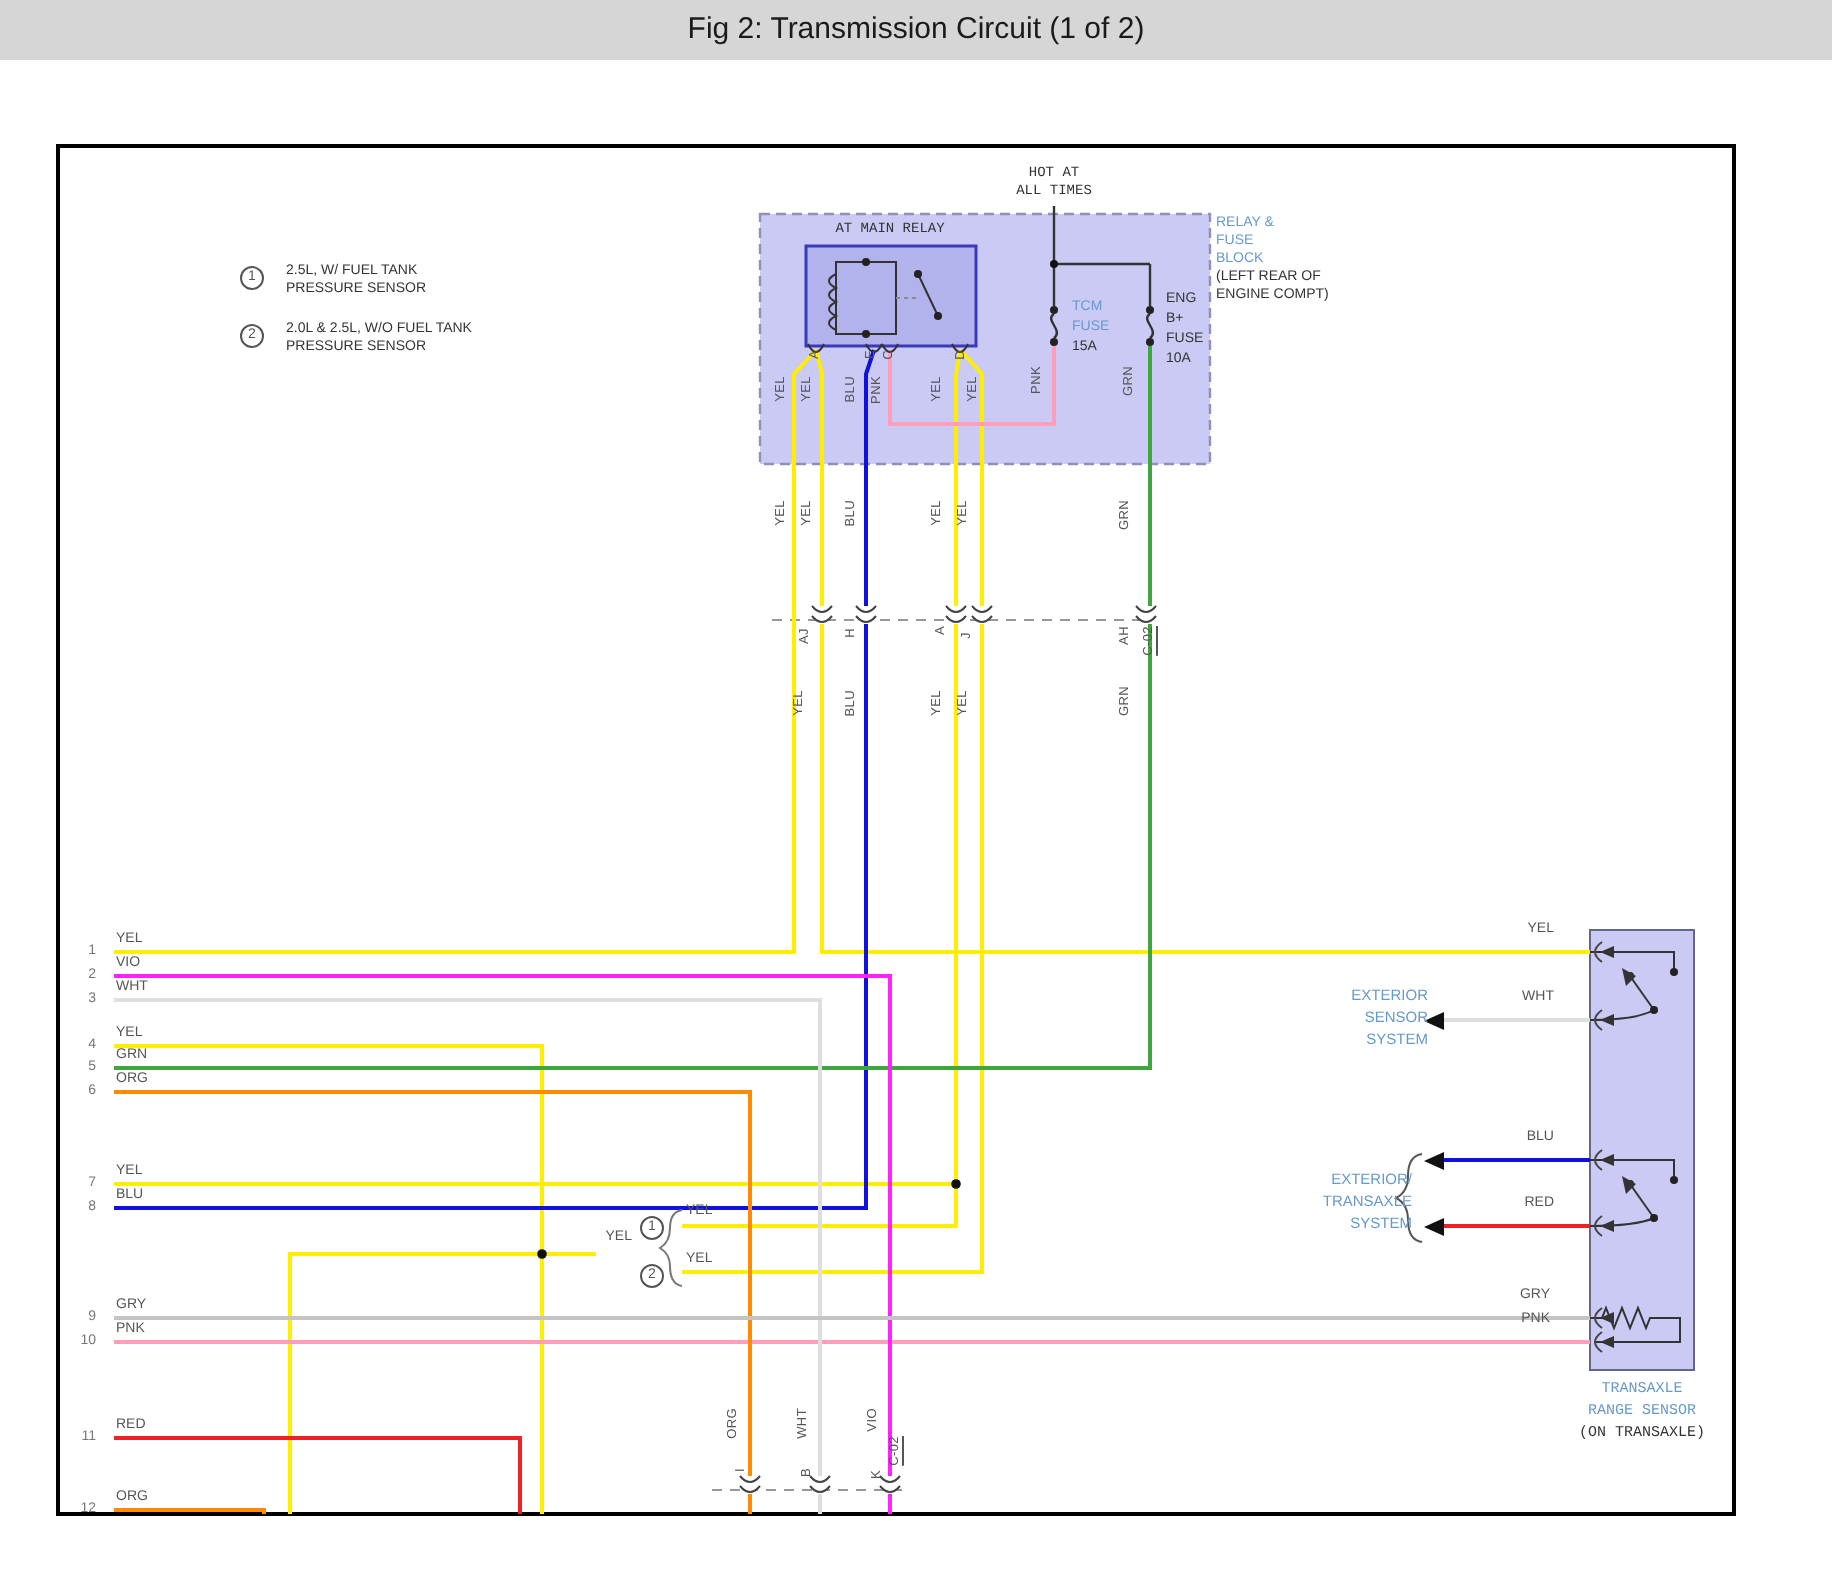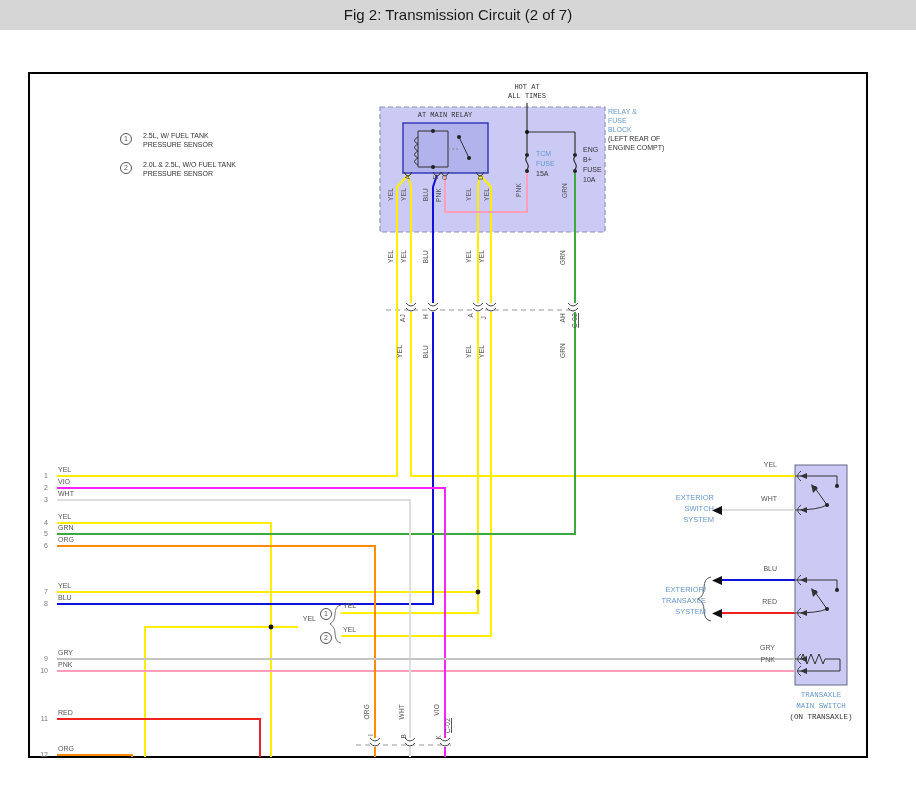--- a/index.html
+++ b/index.html
@@ -24,21 +24,21 @@
   .blue{color:var(--annotation_blue);}
   .ctr{text-align:center;font-family:Liberation Mono, monospace;}
   .rgt{text-align:right;}
   .fs75{font-size:7.5px;line-height:11px;}
   .lh10 div{line-height:10px;}
 </style>
 </head>
 <body>
 
 <div class="titlebar">
-  <span>Fig 2: Transmission Circuit (2 of 7)</span>
+  <span>Fig 2: Transmission Circuit (1 of 2)</span>
 </div>
 
 <div class="panel"></div>
 
 <svg class="layer" width="916" height="790" viewBox="0 0 916 790">
 
   <g>
     <rect x="380" y="107" width="225" height="125" fill="var(--block_fill)" stroke="#9090b8" stroke-width="1.2" stroke-dasharray="5,3"></rect>
   </g>
   <g>
@@ -326,26 +326,26 @@
   <div>B+</div>
   <div>FUSE</div>
   <div>10A</div>
 </div>
 
 <div class="circ" style="left:320px;top:608px">1</div>
 <div class="circ" style="left:320px;top:632px">2</div>
 
 <div class="ann rgt fs75" style="left:640px;top:492px;width:74px">
   <div class="blue">EXTERIOR</div>
-  <div class="blue">SWITCH</div>
+  <div class="blue">SENSOR</div>
   <div class="blue">SYSTEM</div>
 </div>
 <div class="ann rgt fs75" style="left:628px;top:584px;width:78px">
   <div class="blue">EXTERIOR/</div>
   <div class="blue">TRANSAXLE</div>
   <div class="blue">SYSTEM</div>
 </div>
 
 <div class="ann ctr fs75" style="left:783px;top:690px;width:76px">
   <div class="blue">TRANSAXLE</div>
-  <div class="blue">MAIN SWITCH</div>
+  <div class="blue">RANGE SENSOR</div>
   <div>(ON TRANSAXLE)</div>
 </div>
 
 </body></html>

